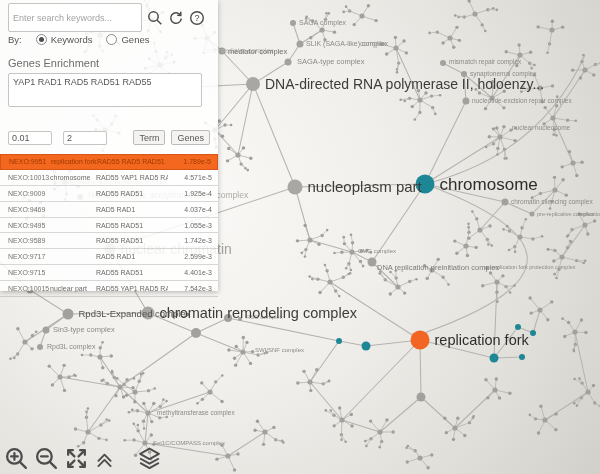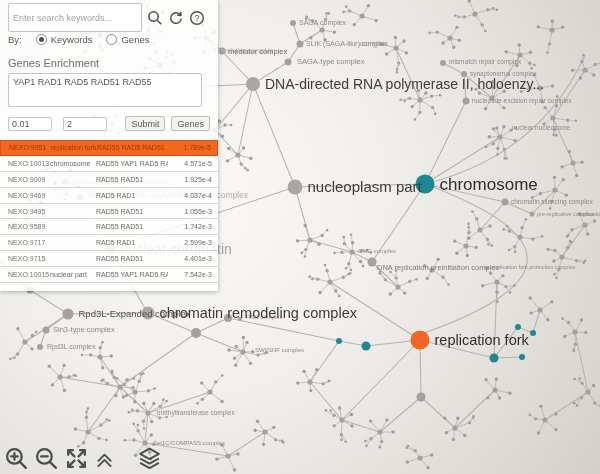--- a/index.html
+++ b/index.html
@@ -18,21 +18,21 @@
     font-size:9px;padding:0 4px;color:#555;background:rgba(255,255,255,0.95);font-family:"Liberation Sans",sans-serif;}
   .search-input::placeholder{color:#a5a3a0;}
   .icon-btn{width:16px;height:16px;margin-left:5px;cursor:pointer;display:inline-block;}
   .by-row{display:flex;align-items:flex-end;margin-top:5px;height:13px;font-size:9.5px;color:#555;}
   .radio{width:9px;height:9px;border:1px solid #8d8b88;border-radius:50%;display:inline-block;
     margin:0 4px 0 14px;position:relative;background:#fff;}
   .radio.checked::after{content:"";position:absolute;left:2px;top:2px;width:5px;height:5px;border-radius:50%;background:#4f4d4b;}
   .te-heading{margin-top:12px;font-size:11px;color:#6e6c69;height:13px;}
   .te-input{margin-top:3px;width:194px;height:34px;box-sizing:border-box;border:1px solid #c7c5c1;border-radius:2px;
     resize:none;font-size:9px;color:#555;padding:3px 4px;font-family:"Liberation Sans",sans-serif;background:rgba(255,255,255,0.95);}
-  .param-row{display:flex;align-items:center;margin-top:5px;height:15px;}
+  .param-row{display:flex;align-items:center;margin-top:19px;height:15px;}
   .param-input{width:44px;height:14px;box-sizing:border-box;border:1px solid #c7c5c1;border-radius:2px;
     font-size:9px;color:#555;padding:0 3px;font-family:"Liberation Sans",sans-serif;background:rgba(255,255,255,0.95);}
   .param-input + .param-input{margin-left:11px;}
   .btn{margin-left:6px;height:15px;box-sizing:border-box;border:1px solid #bdbbb7;border-radius:2px;
     background:#f4f3f1;color:#5a5855;font-size:9px;padding:0 5px;font-family:"Liberation Sans",sans-serif;cursor:pointer;}
   .btn.first{margin-left:auto;}
   .results{margin-top:9px;margin-left:-8px;margin-right:-8px;}
   .trow{display:flex;align-items:center;height:15.9px;box-sizing:border-box;font-size:7px;color:#6b6966;
     border-bottom:1px solid rgba(160,158,154,0.4);white-space:nowrap;cursor:pointer;}
   .trow .c1{width:42px;padding-left:8px;color:#76746f;overflow:hidden;}
@@ -1247,21 +1247,21 @@
       <span class="radio"></span>
       <span>Genes</span>
     </div>
 
     <div class="te-heading">Genes Enrichment</div>
     <textarea class="te-input" style="">YAP1 RAD1 RAD5 RAD51 RAD55</textarea>
 
     <div class="param-row">
       <input class="param-input" type="text" value="0.01" style="">
       <input class="param-input" type="text" value="2" style="">
-      <button class="btn first">Submit</button>
+      <button class="btn first">Term</button>
       <button class="btn">Genes</button>
     </div>
 
     <div class="results" id="results">
         <div class="trow hl">
           <span class="c1">NEXO:9951</span>
           <span class="c2">replication fork</span>
           <span class="c3">RAD55 RAD5 RAD51 RAD1</span>
           <span class="c4">1.789e-5</span>
         </div>

